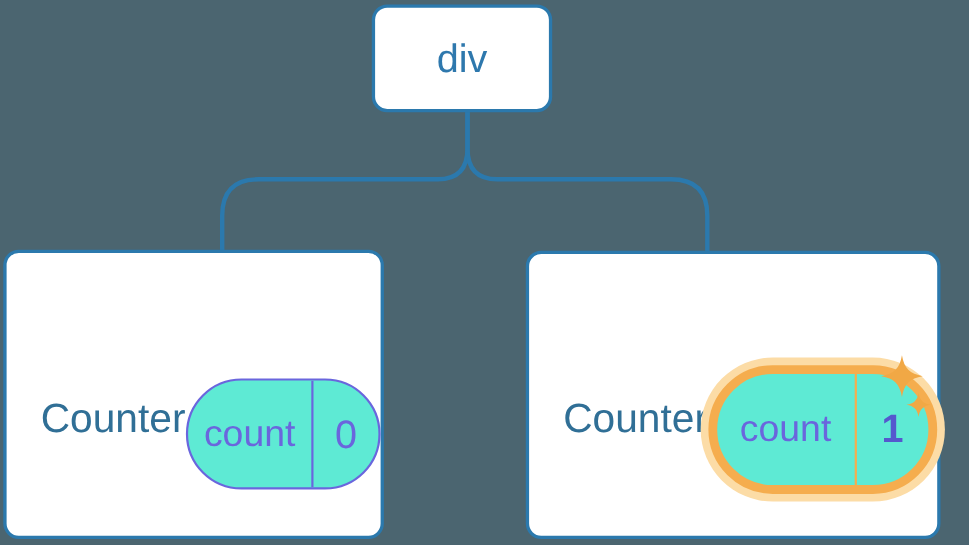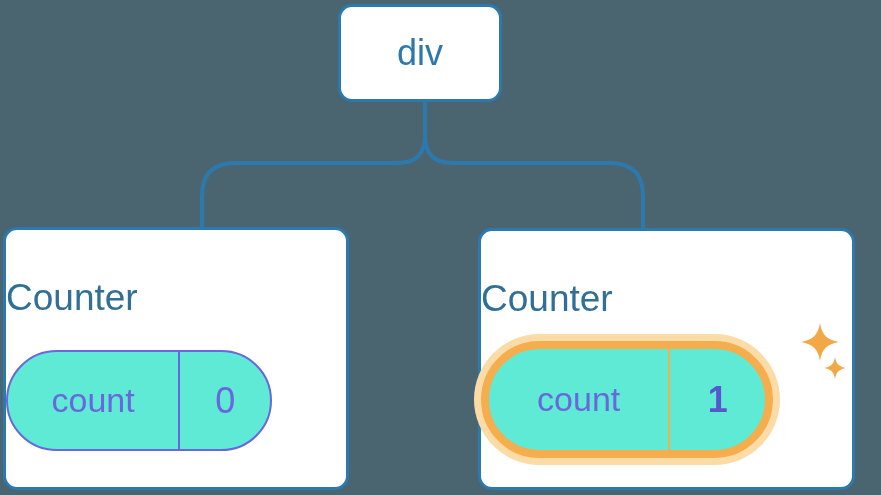--- a/index.html
+++ b/index.html
@@ -54,22 +54,24 @@
     justify-content: center;
   }
   .root-label {
     font-size: 36px;
     font-weight: 500;
     color: var(--root-label-blue);
   }
 
   .counter-node {
     display: flex;
-    flex-direction: column;
+    flex-direction: row;
+    align-items: center;
     padding-top: 44px;
+    padding-left: 31px;
   }
   .counter-node.left  { left: 3px;   top: 227px; width: 346px; height: 263px; }
   .counter-node.right { left: 478px; top: 228px; width: 377px; height: 262px; }
 
   .counter-title {
     font-size: 37px;
     font-weight: 500;
     line-height: 48px;
     color: var(--title-blue);
   }

